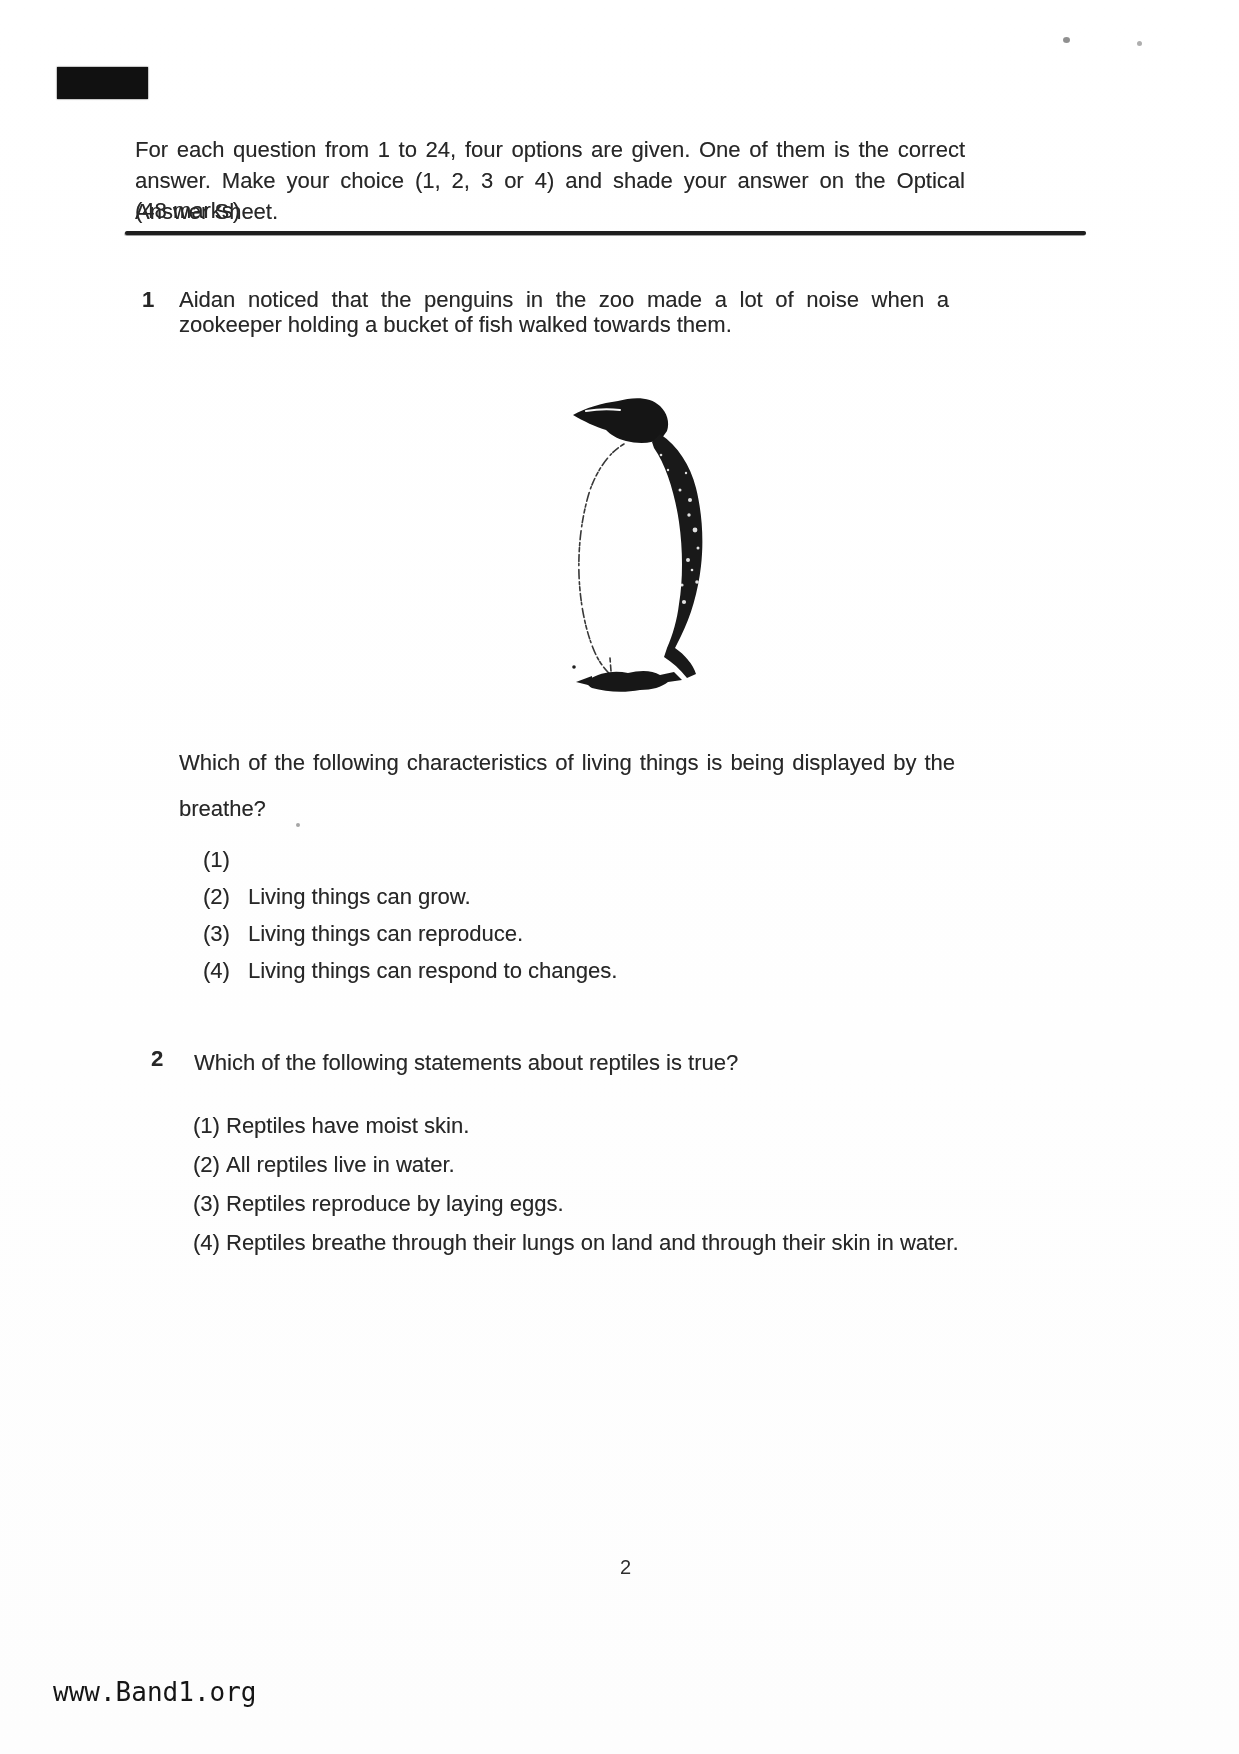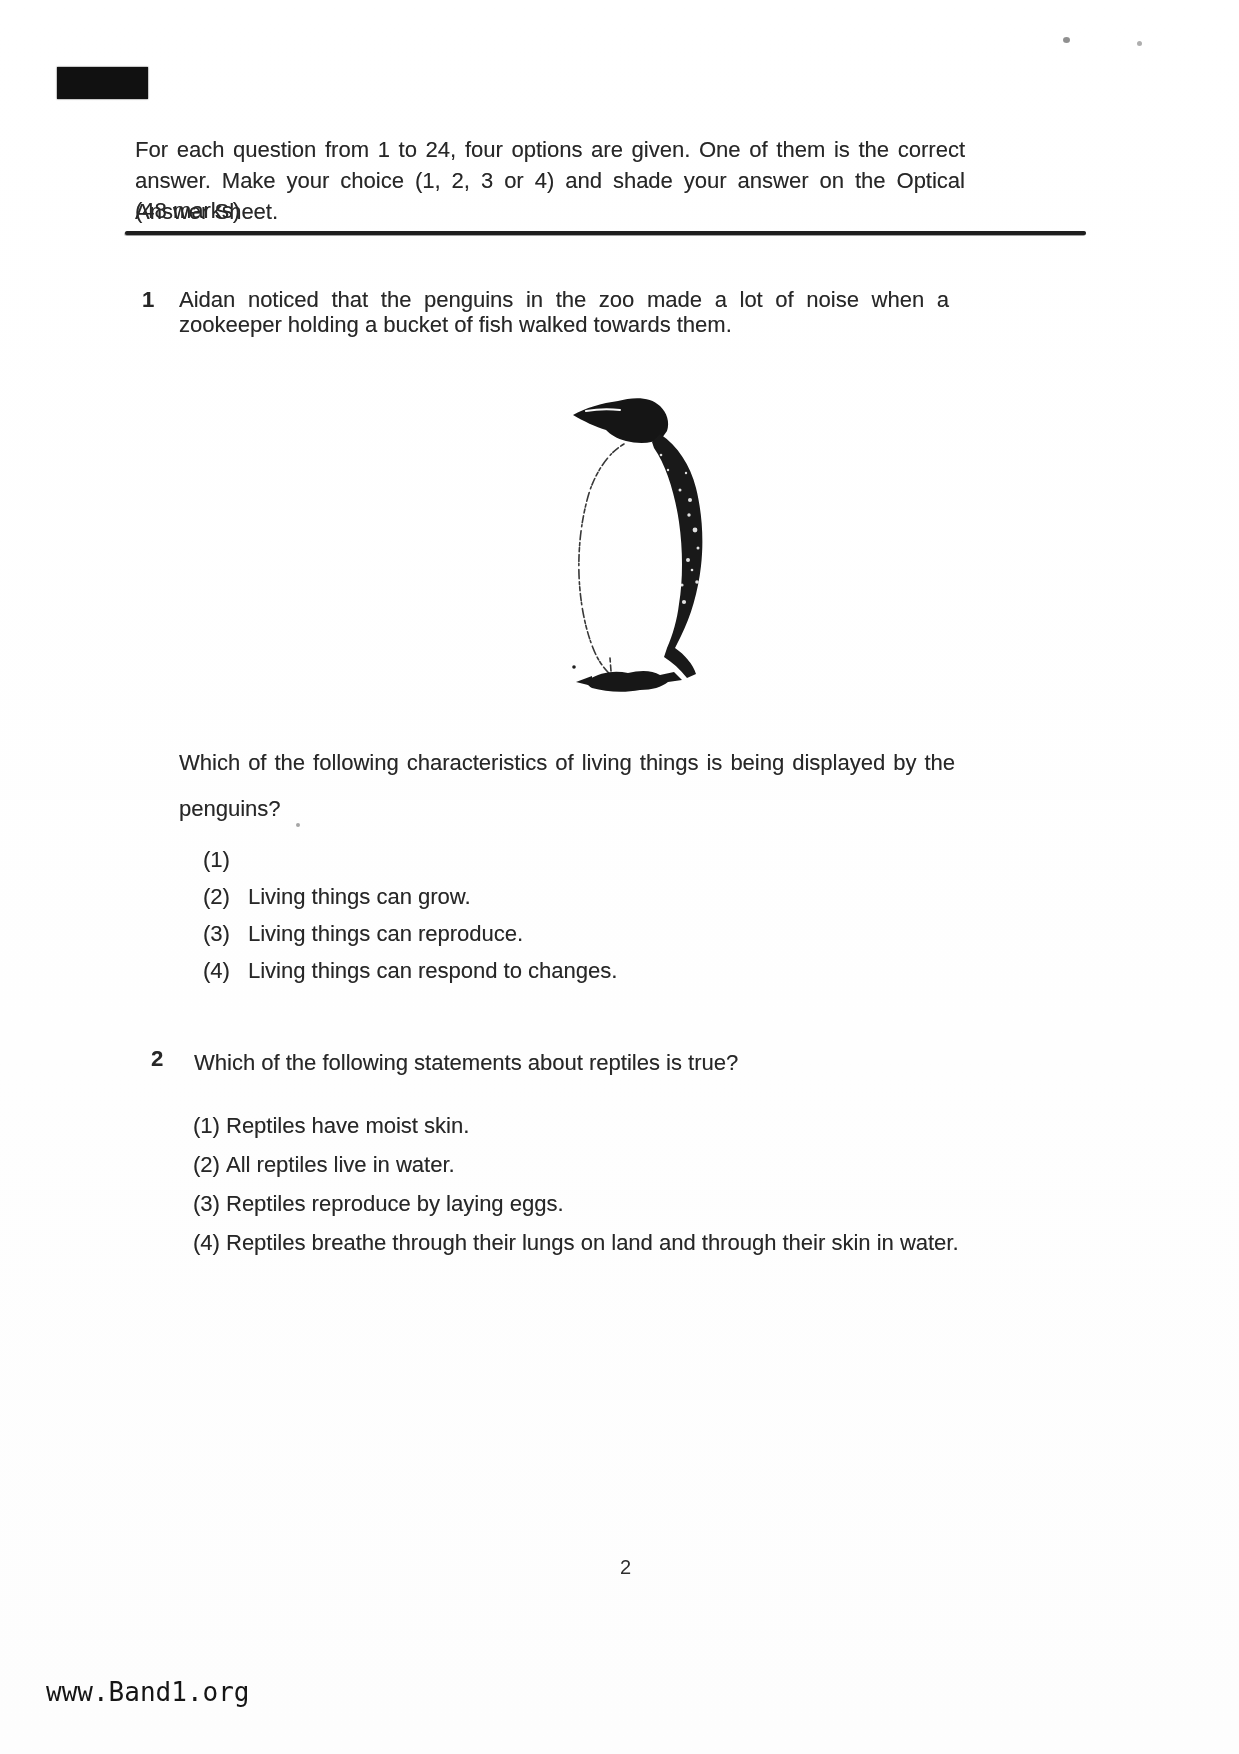--- a/index.html
+++ b/index.html
@@ -36,21 +36,21 @@
   .q1-options .opt-label{width:45px;}
   .q2-num{left:151px;top:1046px;}
   .q2-stem{left:194px;top:1046px;width:820px;line-height:33px;}
   .q2-options{left:193px;top:1106px;}
   .q2-options .opt{line-height:39px;}
   .q2-options .opt-label{width:33px;}
   .opt{display:flex;}
   .opt-label{flex:none;}
   .opt-text{flex:1;}
   .page-number{left:6px;top:1556px;width:1239px;text-align:center;font-size:20px;color:#303030;}
-  .watermark{left:46px;top:1677px;font-family:"DejaVu Sans Mono",monospace;font-size:26px;color:#151515;}
+  .watermark{left:53px;top:1677px;font-family:"DejaVu Sans Mono",monospace;font-size:26px;color:#151515;}
   .belly-line{fill:none;stroke:#3a3a3a;stroke-width:1.6;stroke-linecap:round;
               stroke-dasharray:4 3 7 2 2 4 9 3 3 2;}
 </style>
 </head>
 <body>
 
 <div class="page">
 
   <div class="scan">
 
@@ -127,21 +127,21 @@
                C 60 302, 75 300, 88 303
                C 100 300, 112 300, 120 305
                L 134 302 L 142 310 L 128 312
                C 122 317, 112 320, 100 320
                C 84 323, 66 322, 52 318
                C 47 315, 46 312, 48 310 Z"></path>
       <path fill="#1a1a1a" d="M 36 312 L 52 306 L 52 316 Z"></path>
       <circle cx="34" cy="297" r="1.8" fill="#222"></circle>
     </svg>
 
-    <p class="abs body-text just q1-prompt">Which of the following characteristics of living things is being displayed by the penguins?</p>
+    <p class="abs body-text just q1-prompt">Which of the following characteristics of living things is being displayed by the breathe?</p>
 
     <div class="abs speck speck-3"></div>
 
     <div class="abs body-text q1-options">
       <div class="opt">
         <span class="opt-label">(1)</span>
       </div>
       <div class="opt">
         <span class="opt-label">(2)</span>
         <span class="opt-text">Living things can grow.</span>

